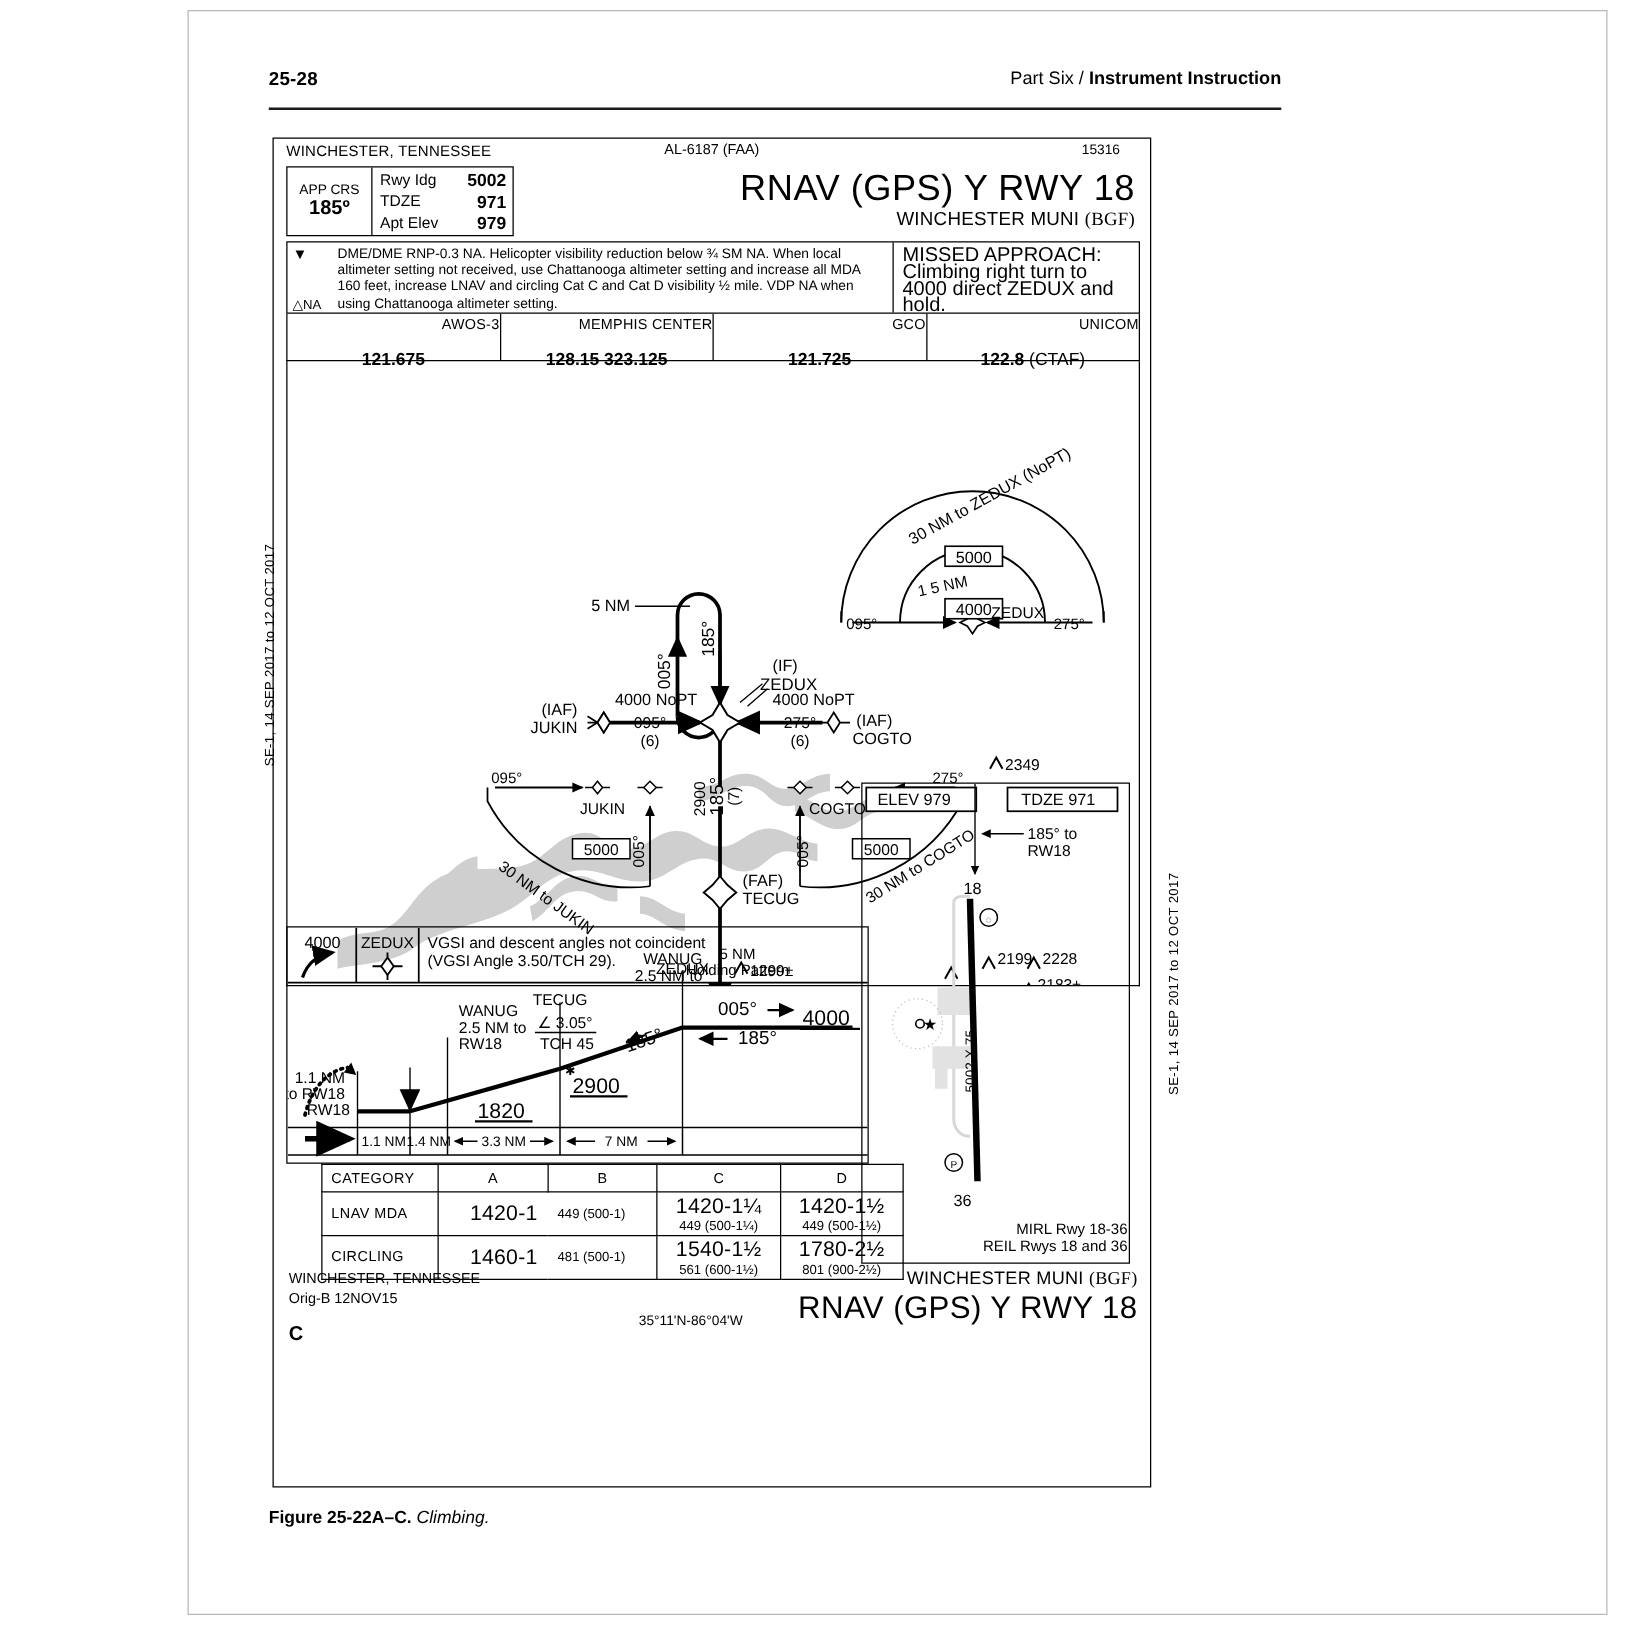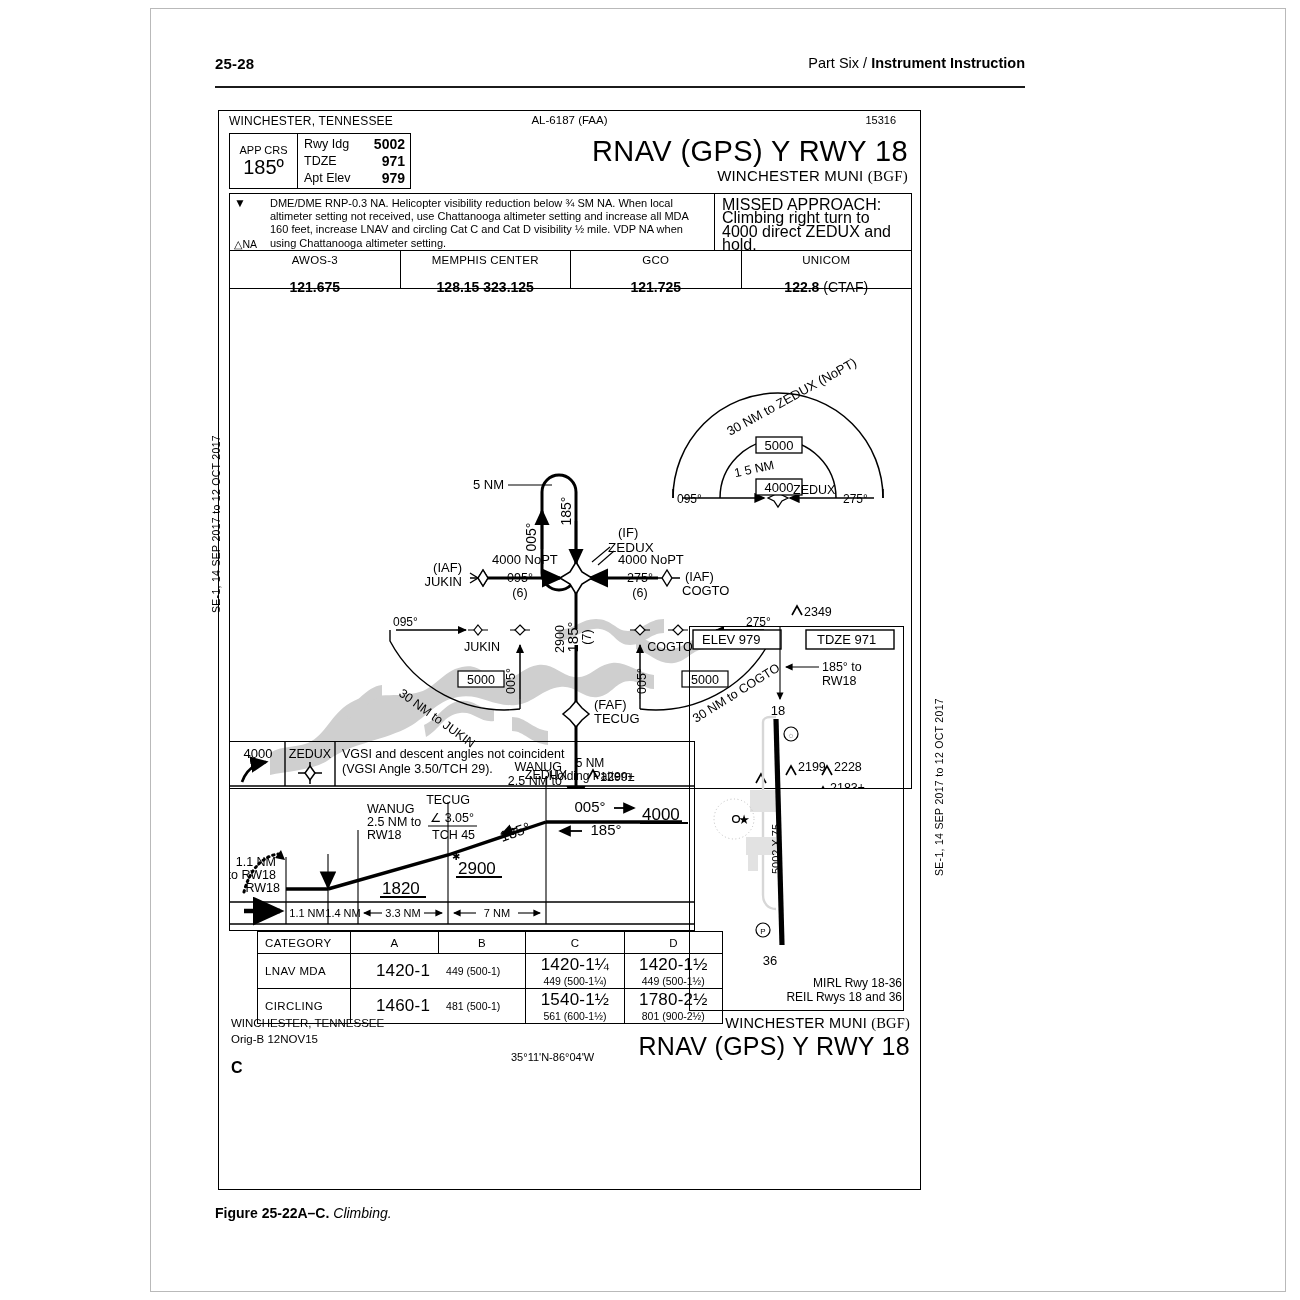--- a/index.html
+++ b/index.html
@@ -23,21 +23,21 @@
 
   
   .band-top{position:absolute;left:0;top:0;width:100%;height:22px;}
   .city{position:absolute;left:10px;top:3px;font-size:12px;letter-spacing:.2px;}
   .alnum{position:absolute;left:0;right:0;top:3px;text-align:center;font-size:11.5px;}
   .amdt{position:absolute;right:24px;top:3px;font-size:11px;}
 
   .idbox{position:absolute;left:10px;top:22px;width:182px;height:56px;border:1.6px solid #000;box-sizing:border-box;display:flex;}
   .idbox .appcrs{width:68px;border-right:1.4px solid #000;box-sizing:border-box;display:flex;flex-direction:column;align-items:center;justify-content:center;}
   .idbox .appcrs .l{font-size:11px;}
-  .idbox .appcrs .v{font-size:20px;font-weight:normal;}
+  .idbox .appcrs .v{font-size:16px;font-weight:bold;}
   .idbox .rwy{flex:1;padding:2px 5px 0 6px;box-sizing:border-box;}
   .idbox .rwy .row{display:flex;justify-content:space-between;font-size:12.5px;line-height:17px;}
   .idbox .rwy .row b{font-weight:bold;font-size:14px;}
 
   .proc-title{position:absolute;right:12px;top:24px;text-align:right;}
   .proc-title .t1{font-size:29px;letter-spacing:.4px;line-height:32px;}
   .proc-title .t2{font-size:15px;letter-spacing:.2px;}
   .proc-title .t2 .ident{font-family:"Liberation Serif",serif;}
 
   
@@ -47,21 +47,21 @@
   .na-col .tri{font-size:12px;line-height:12px;}
   .na-col .tri2{font-size:11px;line-height:13px;margin-top:29px;}
   .na-col .tri2 span{font-size:10.5px;}
   .notes-txt{flex:1;font-size:11px;line-height:13.2px;padding:3px 6px 0 0;box-sizing:border-box;}
   .notes-right{width:196px;font-size:16px;line-height:13.4px;padding:4px 6px 0 7px;box-sizing:border-box;}
 
   
   .comms{position:absolute;left:10px;top:140px;width:683px;height:38px;border:1.5px solid #000;border-top:none;box-sizing:border-box;display:flex;}
   .comm{flex:1;border-right:1.4px solid #000;box-sizing:border-box;text-align:center;padding-top:3px;}
   .comm:last-child{border-right:none;}
-  .comm .n{font-size:11.5px;letter-spacing:.2px;}
+  .comm .n{font-size:11.5px;letter-spacing:.2px;text-align:right;}
   .comm .f{font-size:14px;font-weight:bold;margin-top:13px;}
   .comm .f small{font-size:14px;font-weight:normal;}
 
   
   .plan{position:absolute;left:10px;top:178px;width:683px;height:500px;border:1.5px solid #000;border-top:none;box-sizing:border-box;overflow:hidden;}
   .plan svg{position:absolute;left:0;top:0;}
 
   
   .profile{position:absolute;left:10px;top:630px;width:466px;height:190px;border:1.5px solid #000;box-sizing:border-box;overflow:hidden;}
   .profile svg{position:absolute;left:0;top:0;}

